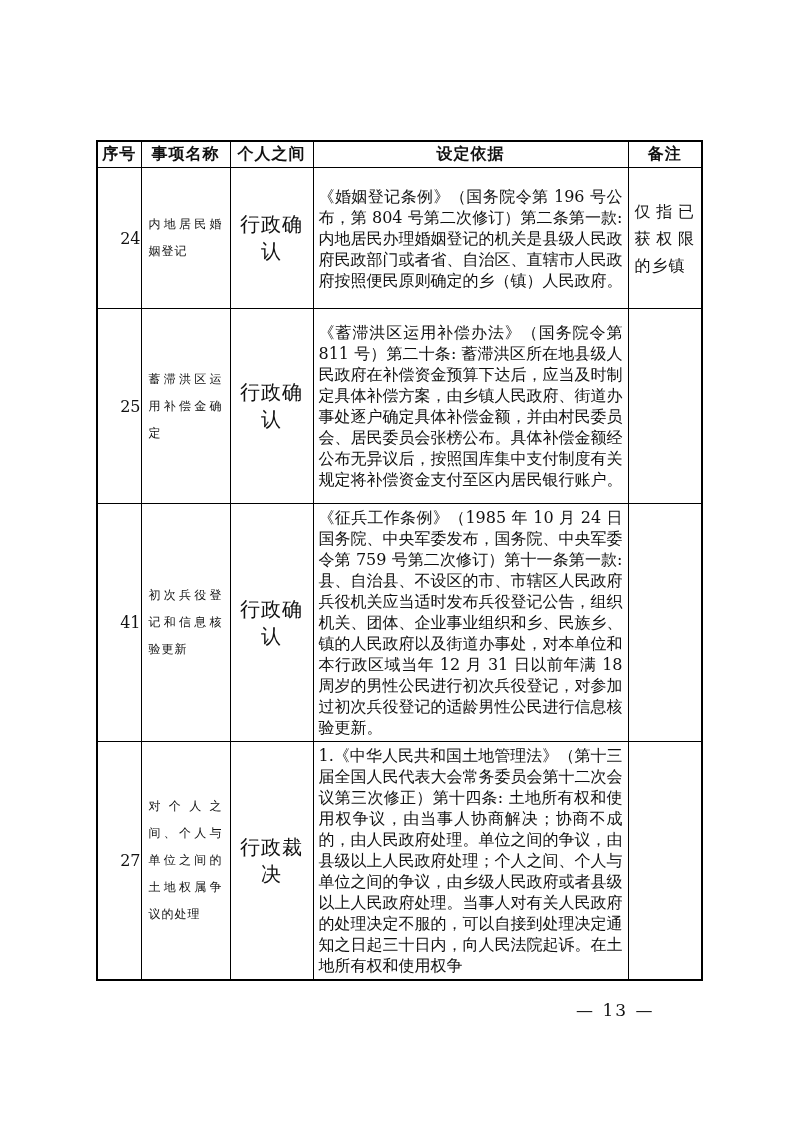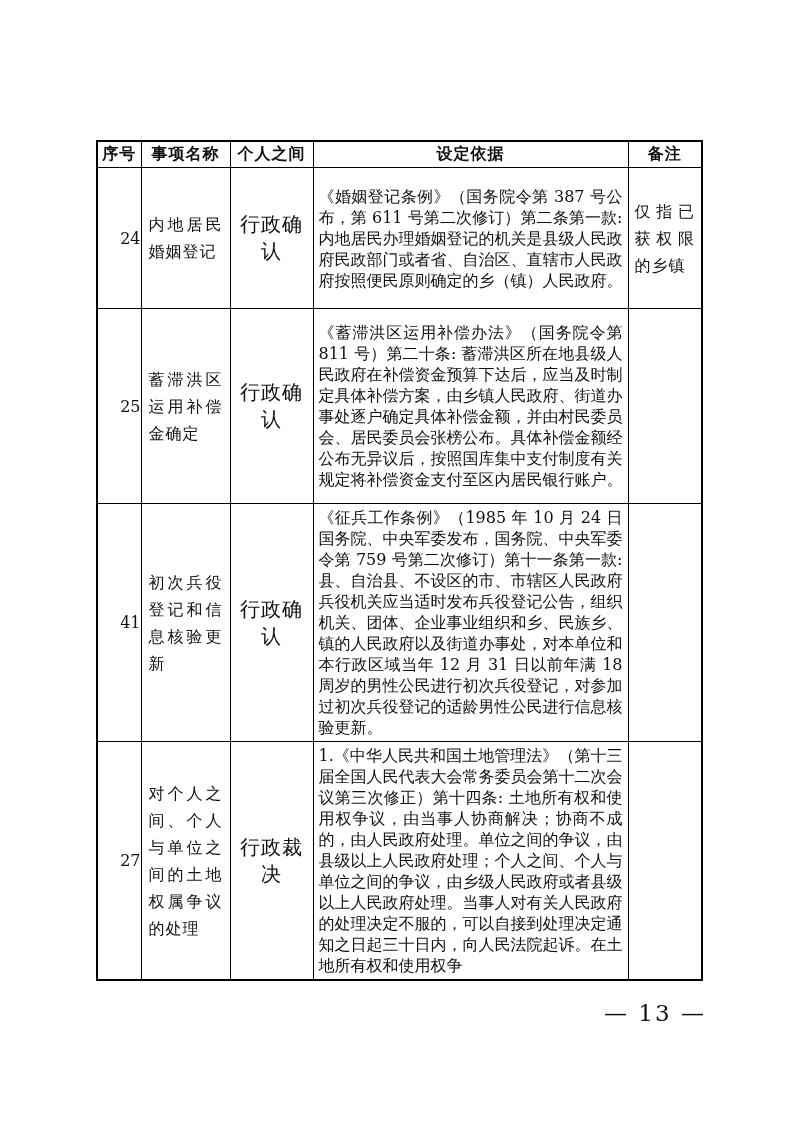--- a/index.html
+++ b/index.html
@@ -40,21 +40,21 @@
     vertical-align: middle;
     letter-spacing: 1px;
   }
   td.cell-no {
     text-align: right;
     vertical-align: middle;
     font-size: 16px;
   }
   td.cell-name {
     padding: 4px 7px;
-    font-size: 16px;
+    font-size: 12px;
     line-height: 27px;
     text-align: justify;
     vertical-align: middle;
     letter-spacing: 1px;
   }
   td.cell-type {
     text-align: center;
     vertical-align: middle;
     font-size: 20px;
     letter-spacing: 1px;
@@ -73,23 +73,23 @@
     text-align: justify;
     vertical-align: middle;
     letter-spacing: 1px;
   }
   tr.row-24 { height: 141px; }
   tr.row-25 { height: 195px; }
   tr.row-26 { height: 237px; }
   tr.row-27 { height: 233px; }
   .page-number {
     position: absolute;
-    left: 604px;
+    left: 576px;
     top: 1000px;
-    font-size: 23px;
+    font-size: 17px;
     letter-spacing: 2px;
     white-space: nowrap;
   }
 </style>
 </head>
 <body>
 
 <div class="page">
 
   <table class="doc-table">
@@ -107,21 +107,21 @@
         <th>个人之间</th>
         <th>设定依据</th>
         <th>备注</th>
       </tr>
     </thead>
     <tbody>
       <tr class="row-24">
         <td class="cell-no">24</td>
         <td class="cell-name">内地居民婚姻登记</td>
         <td class="cell-type">行政确认</td>
-        <td class="cell-basis">《婚姻登记条例》（国务院令第 387 号公布，第 611 号第二次修订）第二条第一款: 内地居民办理婚姻登记的机关是县级人民政府民政部门或者省、自治区、直辖市人民政府按照便民原则确定的乡（镇）人民政府。</td>
+        <td class="cell-basis">《婚姻登记条例》（国务院令第 196 号公布，第 804 号第二次修订）第二条第一款: 内地居民办理婚姻登记的机关是县级人民政府民政部门或者省、自治区、直辖市人民政府按照便民原则确定的乡（镇）人民政府。</td>
         <td class="cell-remark">仅指已获权限的乡镇</td>
       </tr>
       <tr class="row-25">
         <td class="cell-no">25</td>
         <td class="cell-name">蓄滞洪区运用补偿金确定</td>
         <td class="cell-type">行政确认</td>
         <td class="cell-basis">《蓄滞洪区运用补偿办法》（国务院令第 811 号）第二十条: 蓄滞洪区所在地县级人民政府在补偿资金预算下达后，应当及时制定具体补偿方案，由乡镇人民政府、街道办事处逐户确定具体补偿金额，并由村民委员会、居民委员会张榜公布。具体补偿金额经公布无异议后，按照国库集中支付制度有关规定将补偿资金支付至区内居民银行账户。</td>
         <td class="cell-remark"></td>
       </tr>
       <tr class="row-26">

